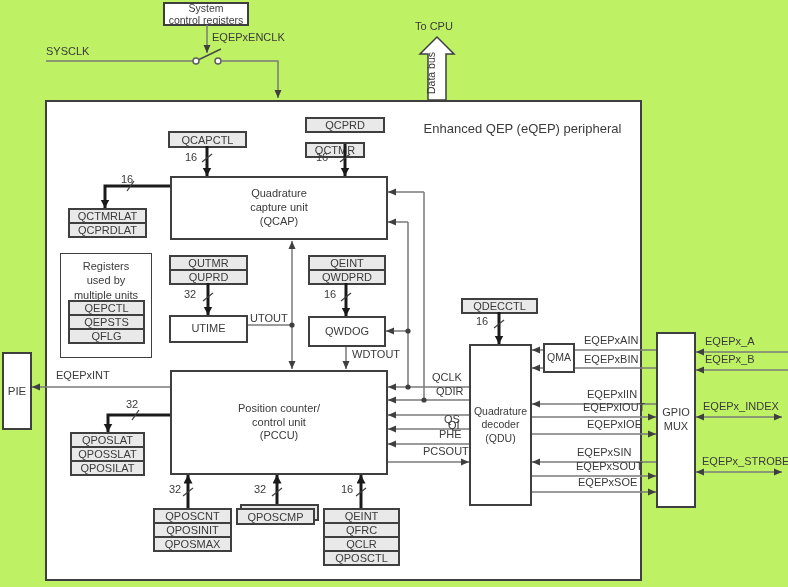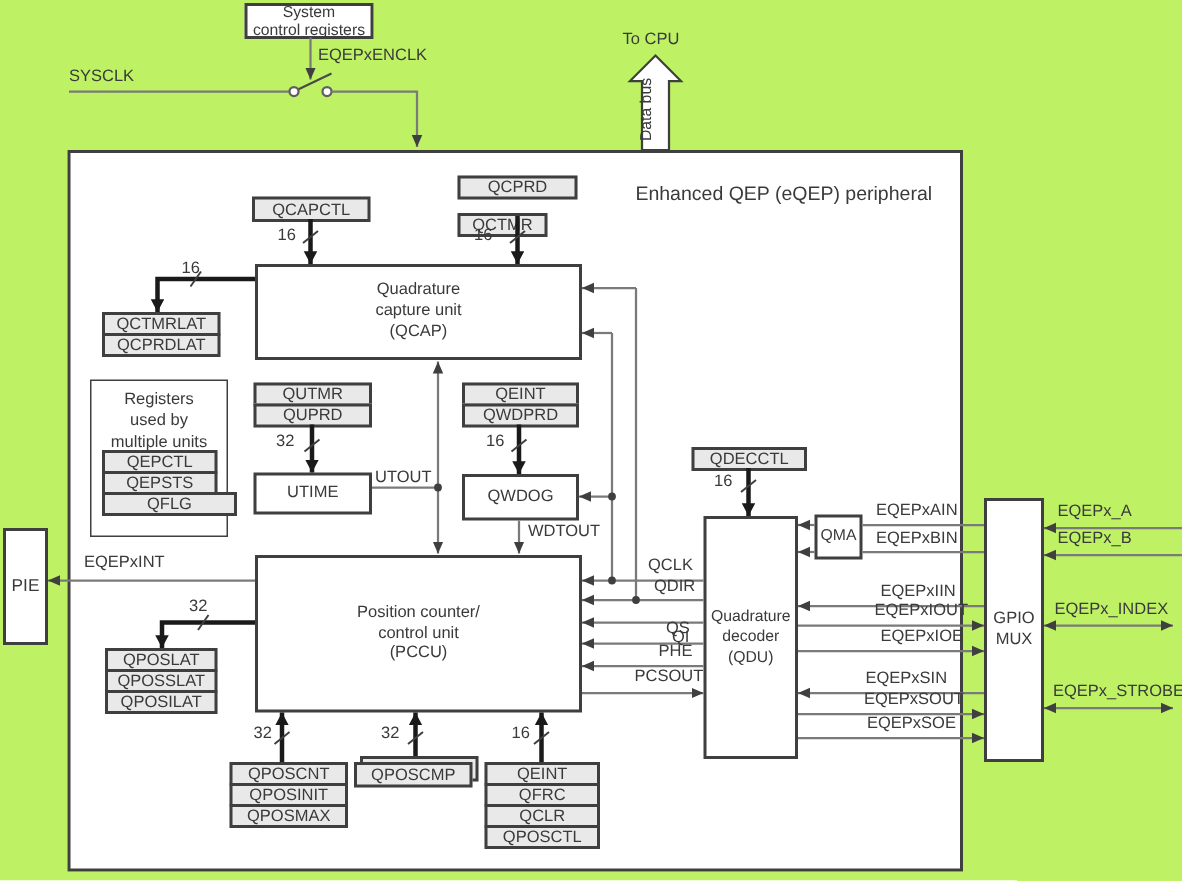--- a/index.html
+++ b/index.html
@@ -55,21 +55,21 @@
   <div class="box" style="left:469px;top:344px;width:63px;height:162px;font-size:10.5px">Quadrature
 decoder
 (QDU)</div>
   <div class="box" style="left:543px;top:343px;width:32px;height:30px;font-size:10.5px">QMA</div>
 
   <div class="groupbox" style="left:60px;top:253px;width:92px;height:105px">Registers
 used by
 multiple units</div>
   <div class="reg" style="left:68px;top:300px;width:77px">QEPCTL</div>
   <div class="reg" style="left:68px;top:314px;width:77px">QEPSTS</div>
-  <div class="reg" style="left:68px;top:328px;width:90px">QFLG</div>
+  <div class="reg" style="left:68px;top:328px;width:77px">QFLG</div>
 
   <div class="reg" style="left:168px;top:131px;width:79px;height:17px">QCAPCTL</div>
   <div class="reg" style="left:305px;top:117px;width:80px">QCPRD</div>
   <div class="reg" style="left:305px;top:142px;width:60px">QCTMR</div>
   <div class="reg" style="left:68px;top:208px;width:79px">QCTMRLAT</div>
   <div class="reg" style="left:68px;top:222px;width:79px">QCPRDLAT</div>
 
   <div class="reg" style="left:169px;top:255px;width:79px">QUTMR</div>
   <div class="reg" style="left:169px;top:269px;width:79px">QUPRD</div>
   <div class="reg" style="left:308px;top:255px;width:78px">QEINT</div>

